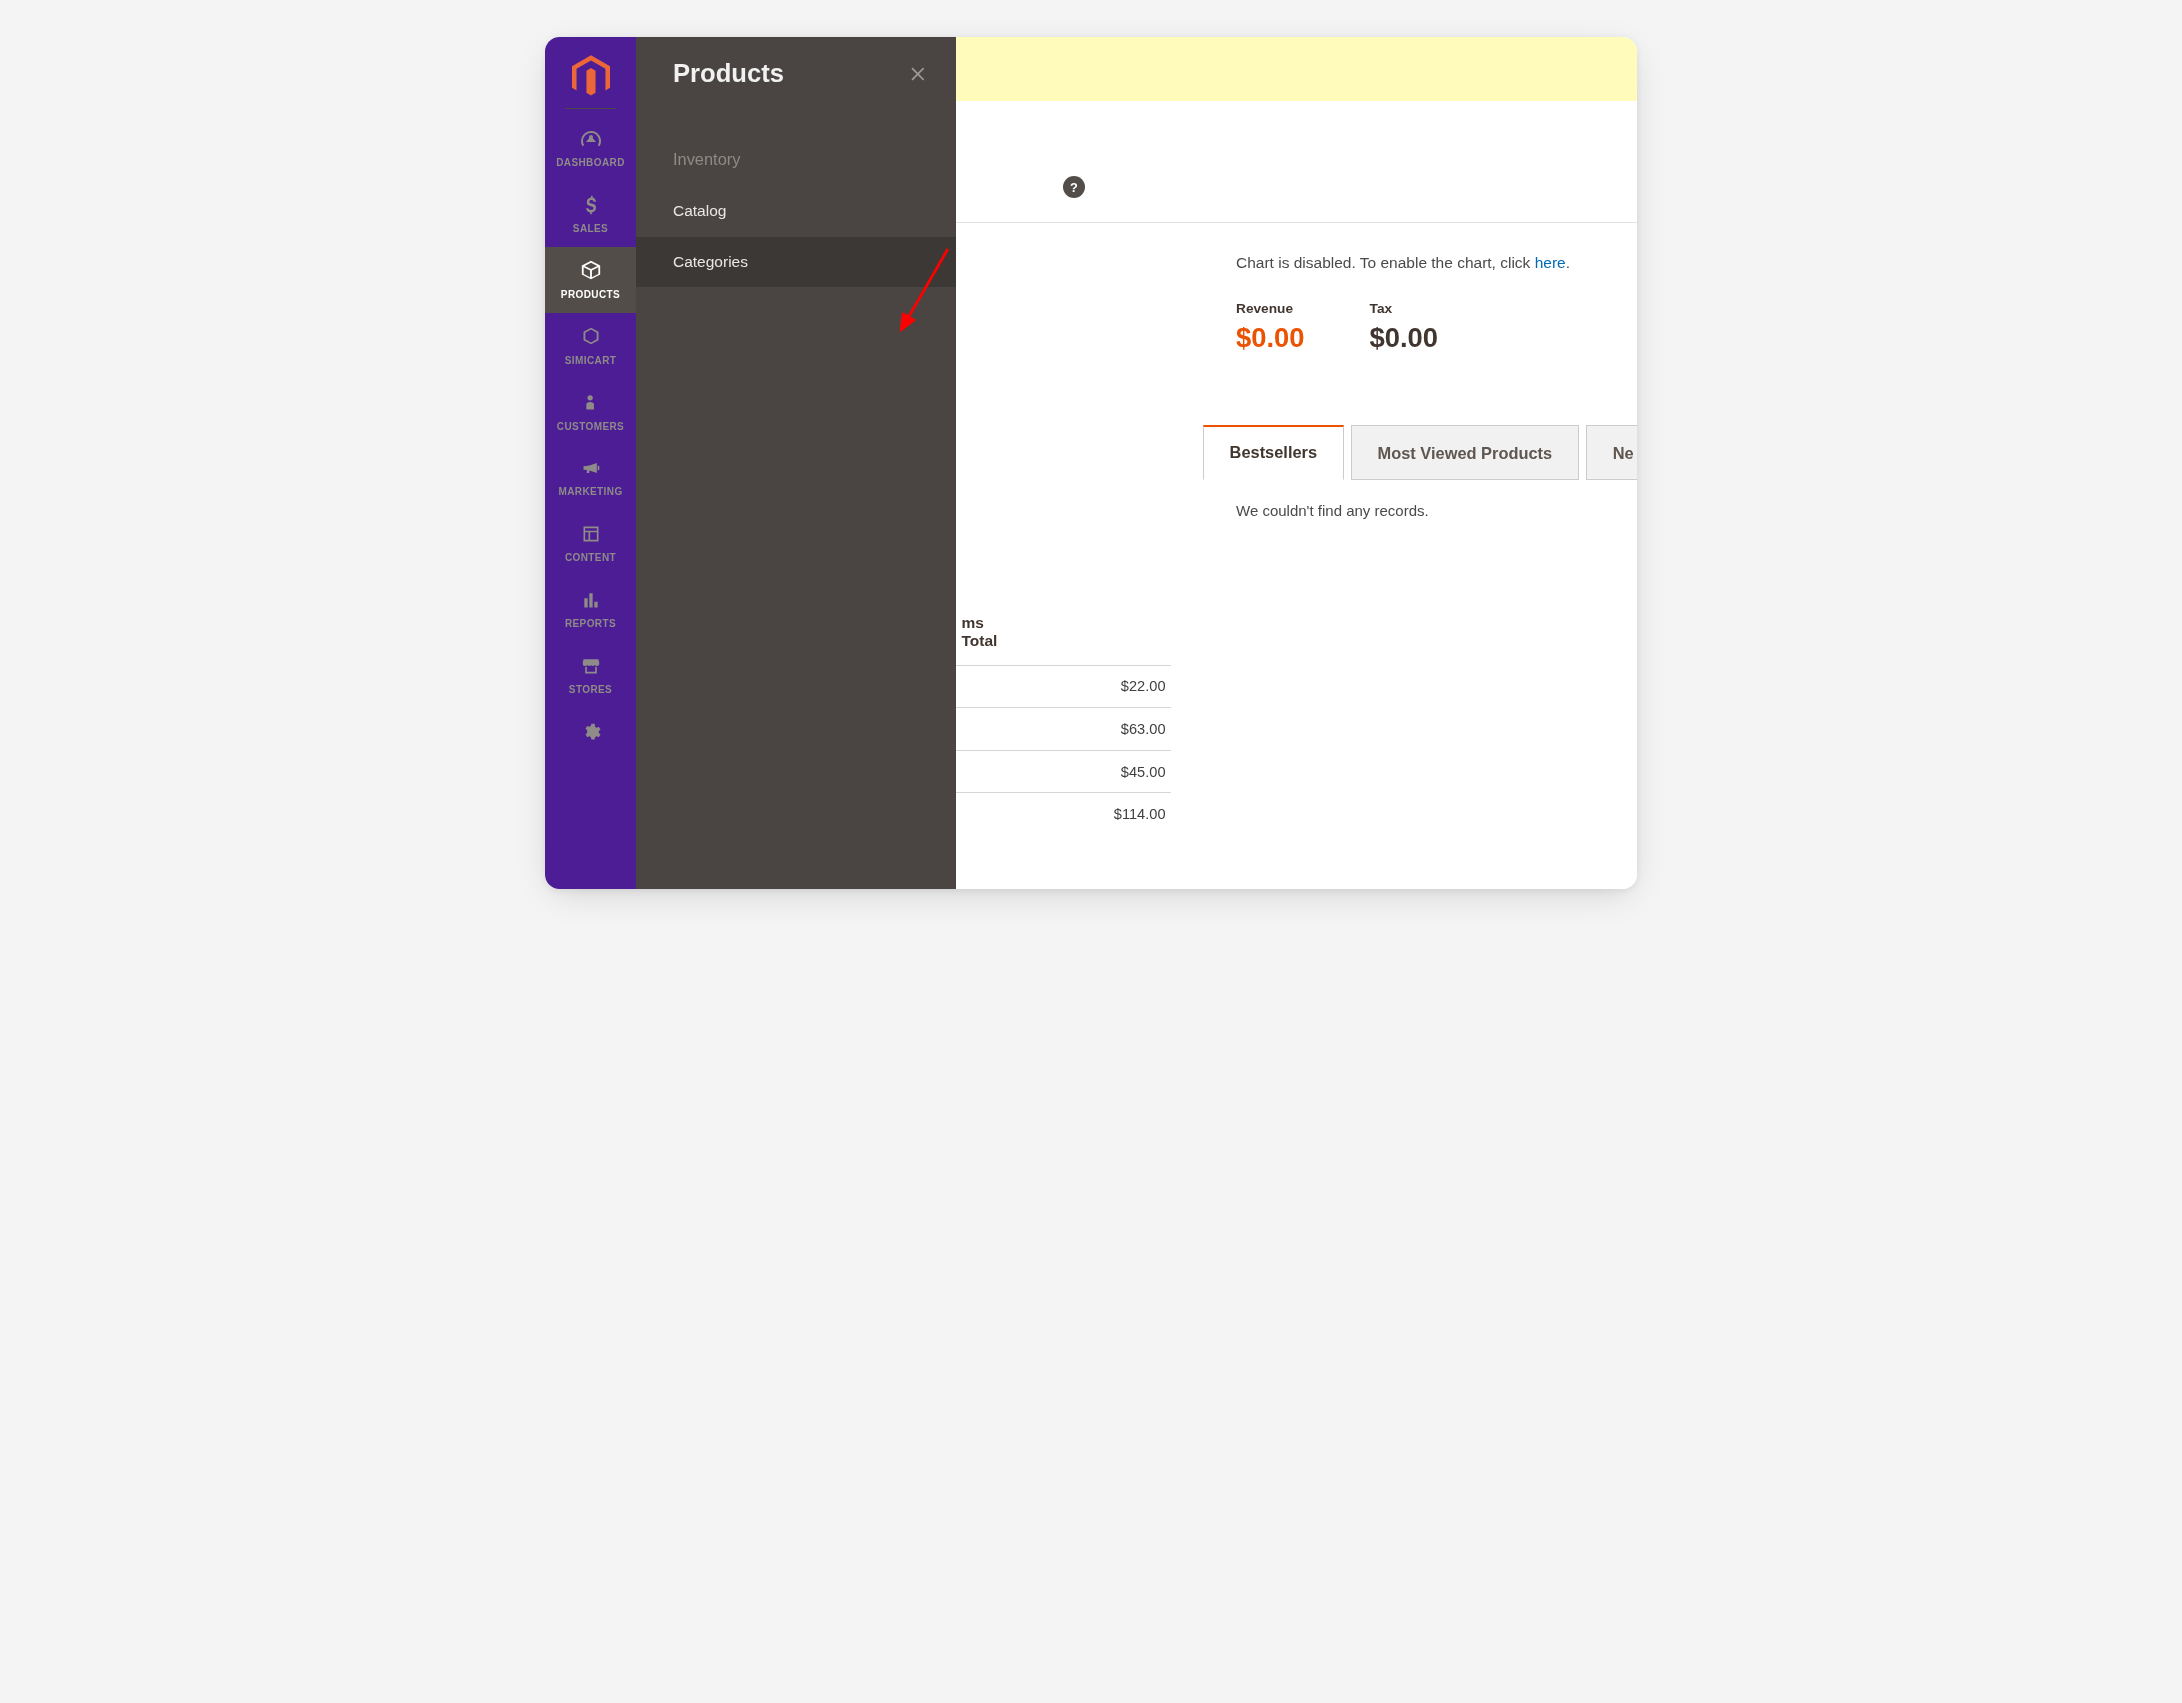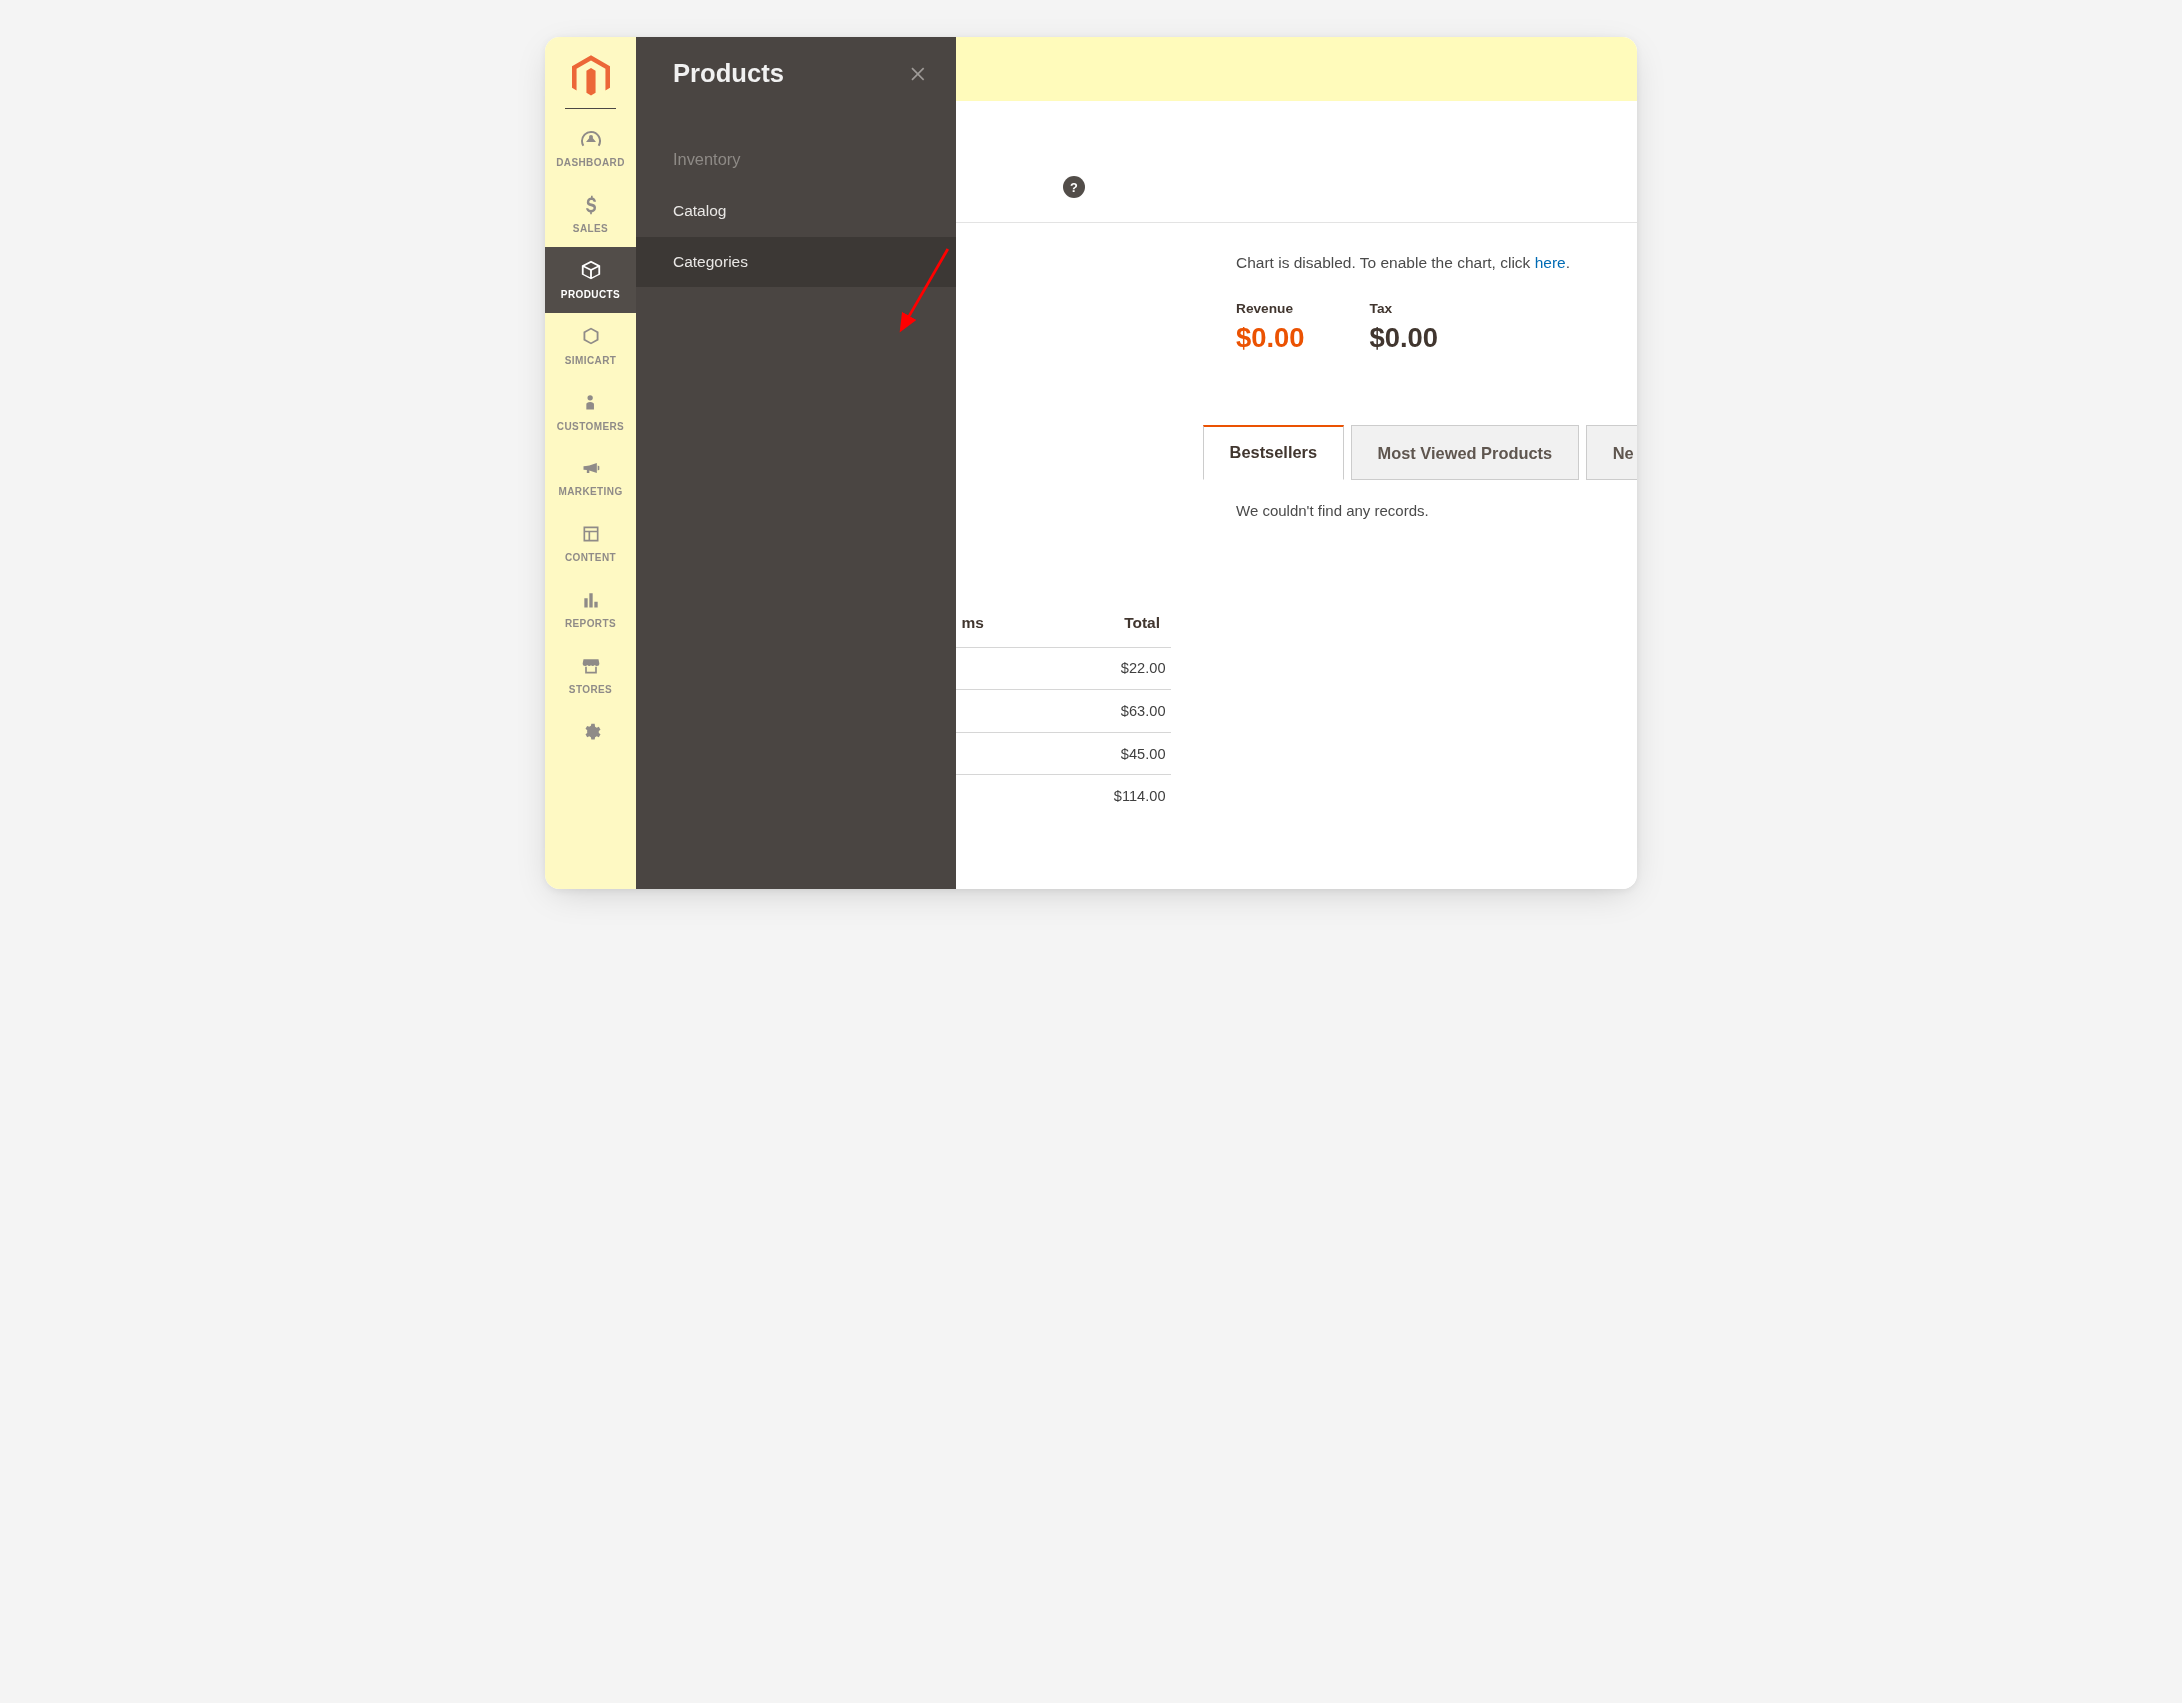--- a/index.html
+++ b/index.html
@@ -1,20 +1,20 @@
 <!DOCTYPE html>
 <html style="font-size:14.6px"><head>
   <meta charset="utf-8">
   <style>
     * { margin:0; padding:0; box-sizing:border-box; font-family:'Helvetica Neue',Arial,sans-serif; }
     body { background:#f4f4f4; display:flex; align-items:flex-start; justify-content:center; min-height:100vh; padding:37px 0; }
     .frame { width:1092px; height:852px; background:#fff; border-radius:14.6px; box-shadow:0 9.1px 37px -9.1px rgba(0,0,0,0.18), 0 1.8px 7.3px rgba(0,0,0,0.06); overflow:hidden; position:relative; }
 
     
-    .sidenav { position:absolute; left:0; top:0; bottom:0; width:91px; background:#fef9c3; display:flex; flex-direction:column; align-items:center; z-index:5; }
+    .sidenav { position:absolute; left:0; top:0; bottom:0; width:91px; background:#4c1d95; display:flex; flex-direction:column; align-items:center; z-index:5; }
     .logo { width:38px; height:44px; margin:18.3px 0 9.1px; display:flex; align-items:center; justify-content:center; }
     .logo svg { width:38px; height:44px; }
     .logo-divider { width:51px; border:0; border-top:0.9px solid #4b4745; margin-bottom:5.5px; }
     .nav-item { width:100%; padding:11px 0 12.8px; display:flex; flex-direction:column; align-items:center; gap:5.5px; cursor:pointer; color:#8f8b88; }
     .nav-item.active { background:#524d49; color:#fff; }
     .nav-item .icon { width:25.6px; height:25.6px; display:flex; align-items:center; justify-content:center; }
     .nav-item .label { font-size:10px; letter-spacing:0.4px; font-weight:600; }
     .nav-item svg { fill:currentColor; }
 
     
@@ -41,21 +41,21 @@
     .stat.tax .stat-value { color:#41362f; }
 
     
     .tabs-row { display:flex; gap:7.3px; padding:71px 8px 0 247px; }
     .tab { padding:18.3px 25.6px 16.4px; border:0.9px solid #cccccc; font-size:16.4px; color:#5f564f; font-weight:600; cursor:pointer; background:#f1f1f1; white-space:nowrap; }
     .tab.active { border-top:2.7px solid #eb5202; background:#fff; border-bottom:0.9px solid #fff; color:#41362f; padding-top:16.4px; }
     .tab-panel-msg { padding:22px 0 0 280px; font-size:15px; color:#4a4a4a; }
 
     
     .mini-table { position:absolute; top:568px; left:0; width:215px; font-size:14.6px; color:#3f3f3f; }
-    .mini-table .mt-head { display:flex; justify-content:space-between; padding:9.1px 5.5px 14.6px; font-weight:700; font-size:15.5px; color:#41362f; }
+    .mini-table .mt-head { display:flex; justify-content:space-between; padding:9.1px 5.5px 14.6px; font-weight:700; font-size:15.5px; color:#41362f;flex-direction:column; }
     .mini-table .mt-head span:last-child { padding-right:5.5px; }
     .mini-table .mt-row { display:flex; justify-content:flex-end; border-top:0.9px solid #d6d6d6; padding:12.8px 5.5px 12.8px 0; }
   </style>
 </head>
 <body>
 
 <div class="frame">
 
   <nav class="sidenav">
     <div class="logo">

